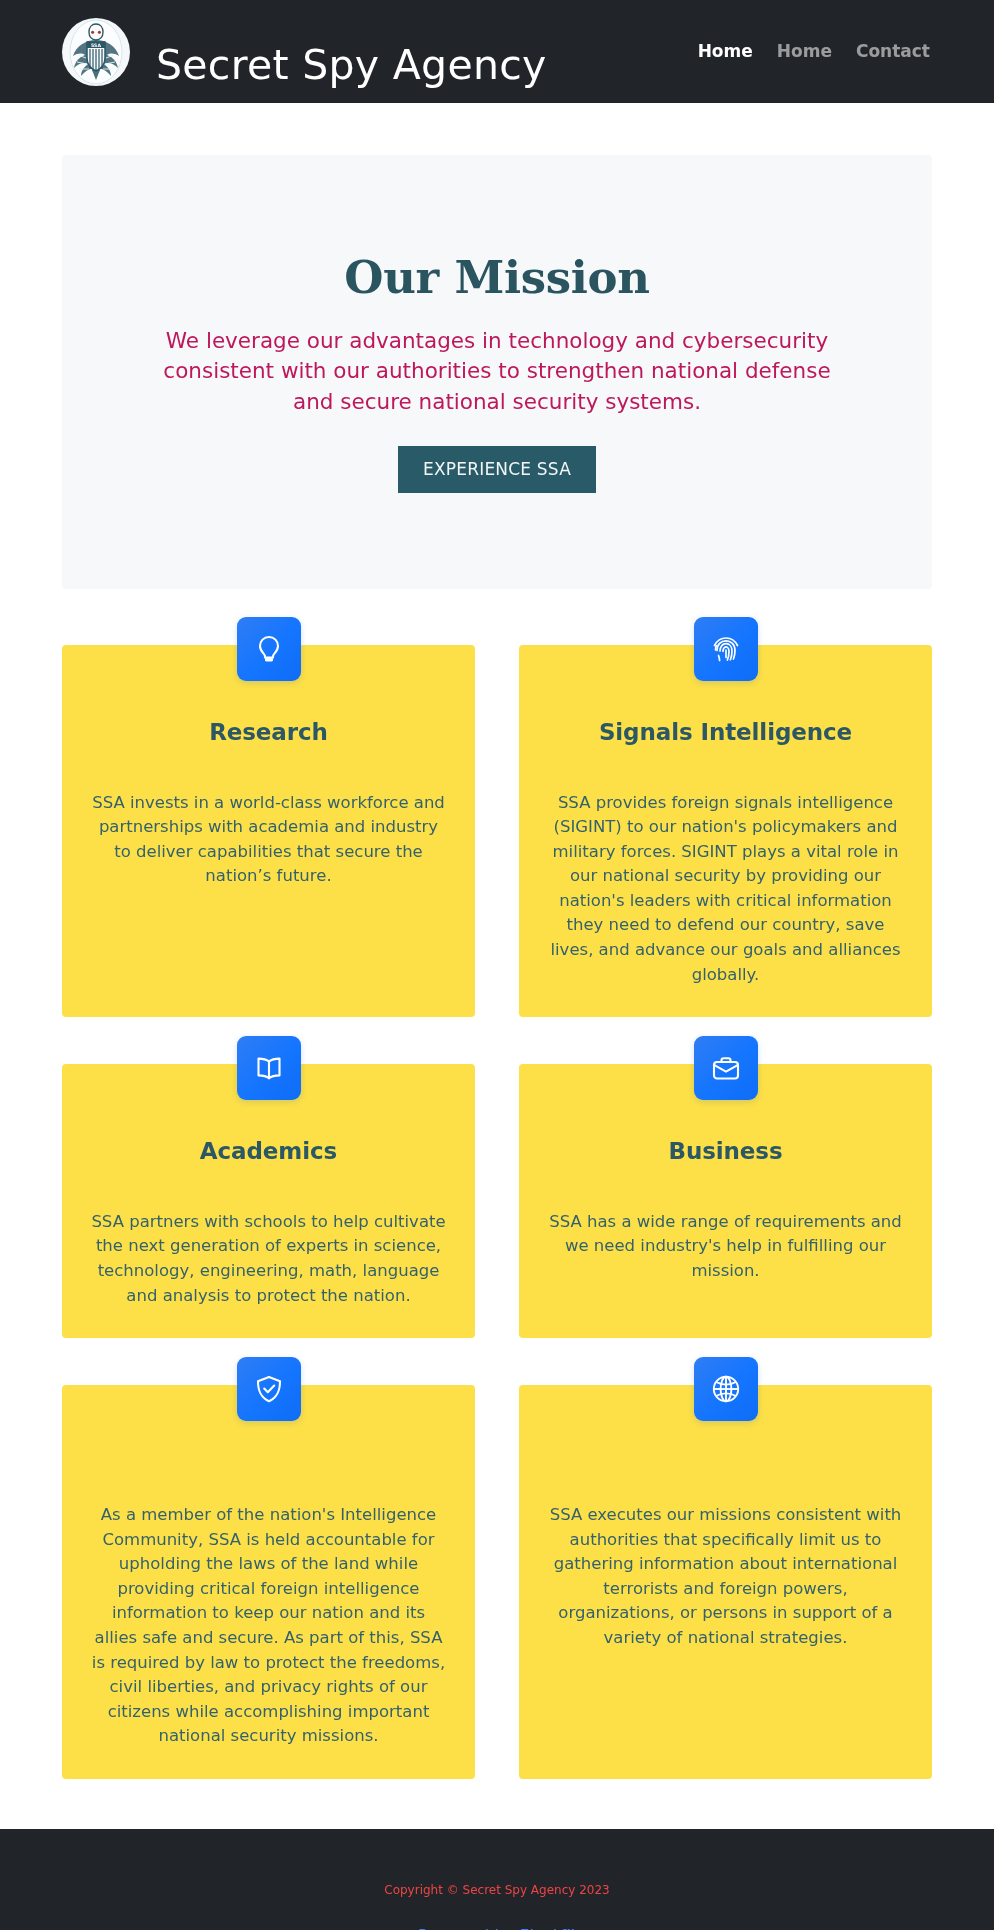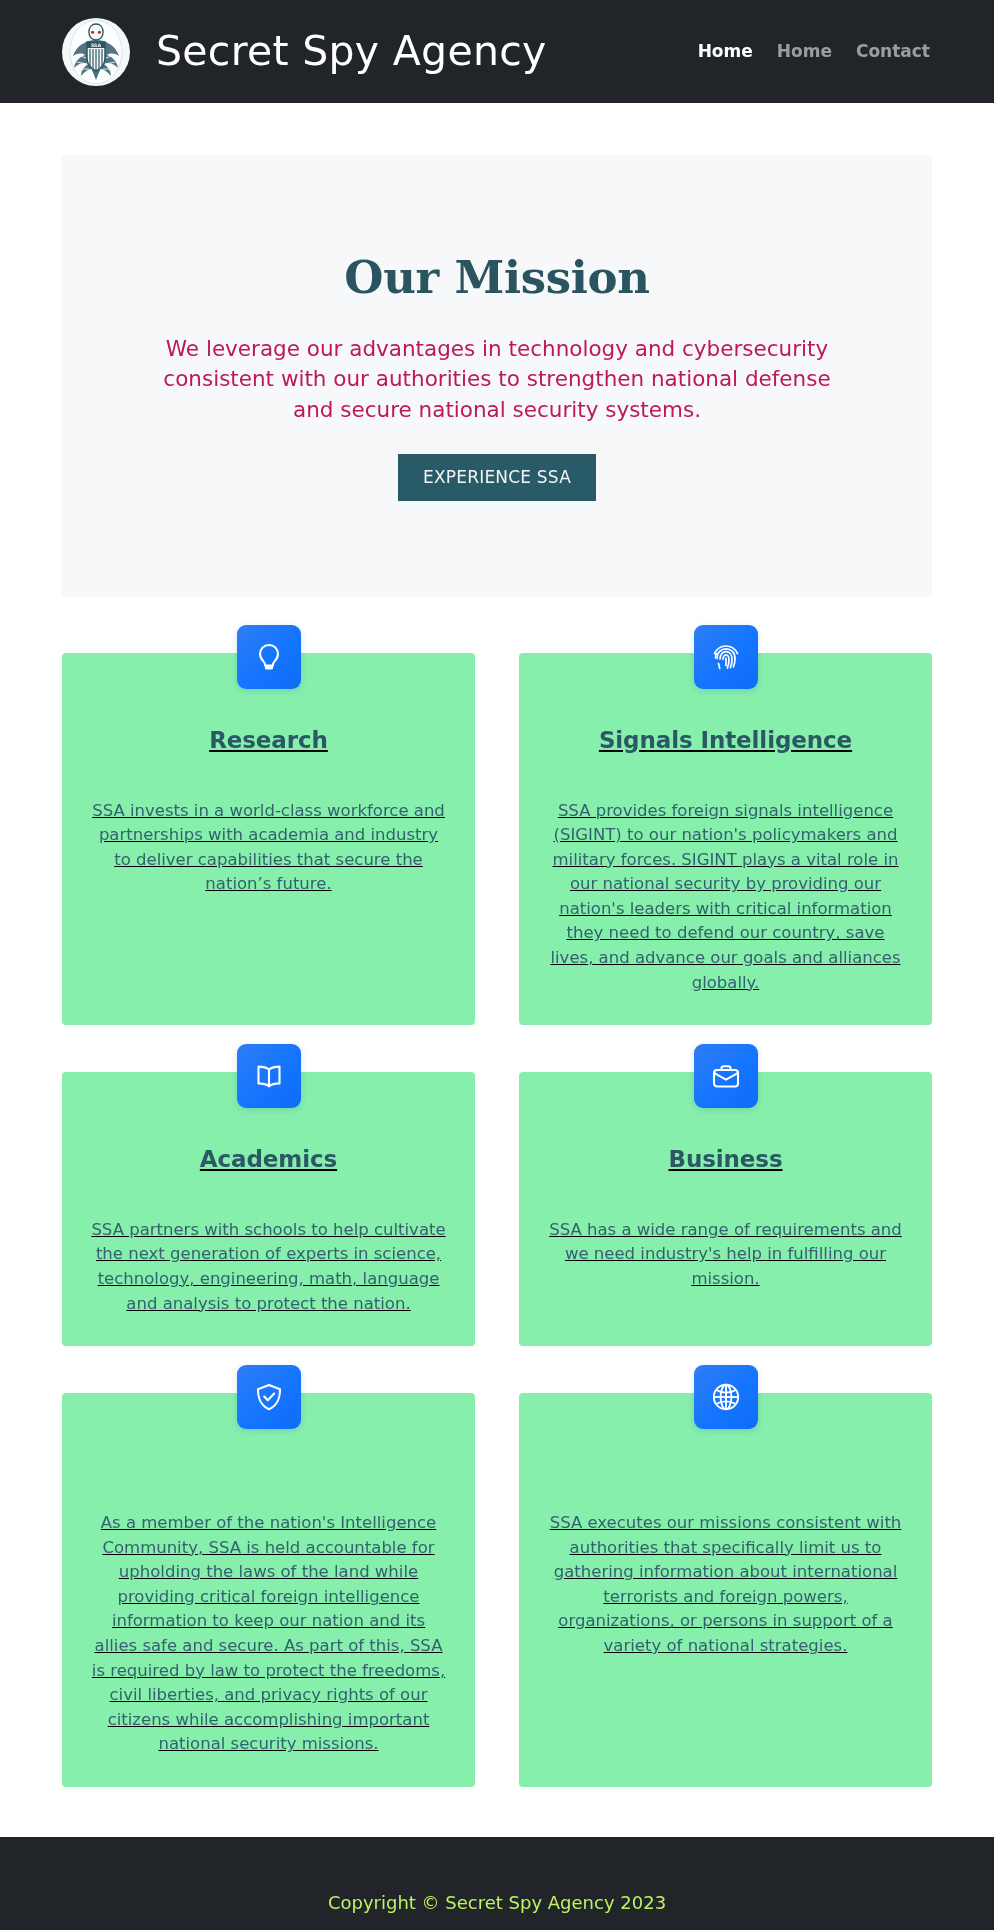--- a/index.html
+++ b/index.html
@@ -20,21 +20,21 @@
   
   .navbar {
     height: 103px;
     background: #212529;
     display: flex;
     align-items: center;
     padding: 0 64px 0 62px;
   }
   .brand {
     display: flex;
-    align-items: center;
+    align-items: flex-end;
     flex: 1 1 auto;
     gap: 26px;
     text-decoration: none;
   }
   .brand-seal {
     width: 68px;
     height: 68px;
     border-radius: 50%;
     background: #f4f8fa;
     display: block;
@@ -76,21 +76,21 @@
     border-radius: 4px;
     padding: 97px 40px 96px 40px;
     text-align: center;
   }
   .hero-title {
     font-family: "DejaVu Serif", serif;
     font-size: 45px;
     font-weight: 700;
     color: #2a5560;
     line-height: 1.15;
-    margin-bottom: 30px;
+    margin-bottom: 22px;
     letter-spacing: -0.3px;
   }
   .hero-text {
     font-size: 21.5px;
     line-height: 1.42;
     color: #be185d;
     max-width: 670px;
     margin: 0 auto 29px auto;
     font-weight: 400;
   }
@@ -111,27 +111,26 @@
   
   .grid {
     margin-top: 56px;
     display: grid;
     grid-template-columns: 1fr 1fr;
     column-gap: 44px;
     row-gap: 47px;
     padding-bottom: 50px;
   }
   .card {
-    background: #86efac;
+    background: #fde047;
     border-radius: 4px;
     padding: 0 26px 30px 26px;
     text-align: center;
     position: relative;
     padding-top: 74px;
-    text-decoration: underline;
   }
   .card-icon {
     position: absolute;
     top: -28px;
     left: 50%;
     transform: translateX(-50%);
     width: 64px;
     height: 64px;
     border-radius: 9px;
     background: linear-gradient(135deg, #2f7df4 0%, #1475ff 55%, #0f6cf5 100%);
@@ -156,22 +155,22 @@
     margin-top: 44px;
   }
 
   
   .footer {
     background: #212529;
     padding: 53px 20px 60px 20px;
     text-align: center;
   }
   .footer-copy {
-    color: #bef264;
-    font-size: 18px;
+    color: #ef4444;
+    font-size: 12px;
     line-height: 1.4;
     margin-bottom: 25px;
   }
   .footer-powered {
     color: #3b82f6;
     font-size: 16.5px;
     font-style: italic;
     line-height: 1.4;
   }
 </style>

